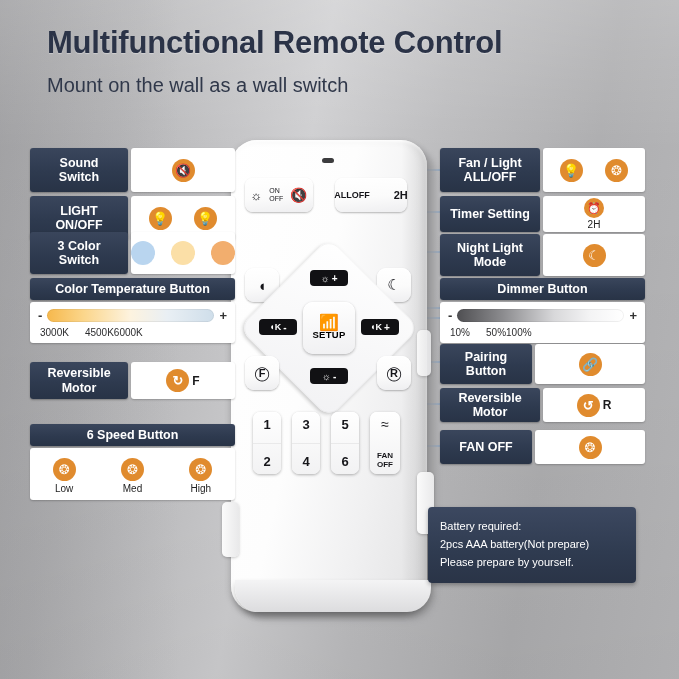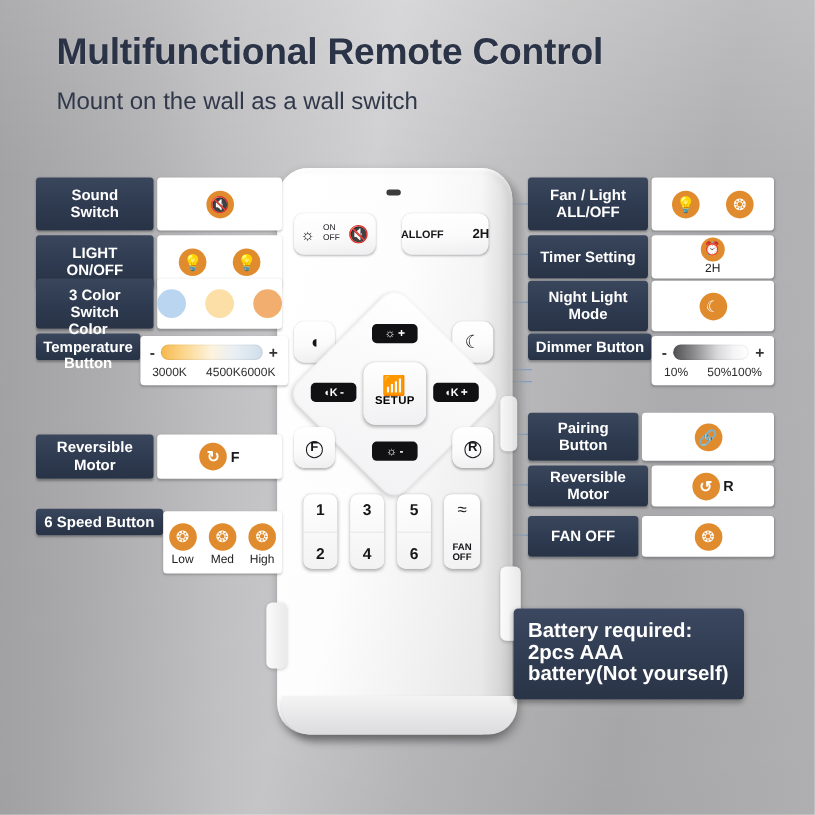--- a/index.html
+++ b/index.html
@@ -131,21 +131,21 @@
     color:#fff; font-size:12.5px; font-weight:bold; line-height:14.5px;
     display:flex; align-items:center; justify-content:center; text-align:center;
     border-radius:3px; padding:4px 6px;
     box-shadow:0 1px 2px rgba(0,0,0,.3);
   }
   .valuebox{
     background:#fff; border-radius:3px;
     display:flex; align-items:center; justify-content:center;
     box-shadow:0 1px 2px rgba(0,0,0,.22);
   }
-  .panel.stacked{ flex-direction:row; }
+  .panel.stacked{ flex-direction:column; }
   .panel.stacked .tag{ width:100%; }
   .panel.stacked .valuebox{ width:100%; flex-direction:column; }
 
   .oicon{
     width:23px; height:23px; border-radius:50%;
     background:#e08b2e;
     display:inline-flex; align-items:center; justify-content:center;
     color:#fff; font-size:13px; line-height:1;
   }
   .oicon.sm{ width:20px; height:20px; font-size:11px; }
@@ -166,24 +166,24 @@
   .bar.dim{
     background:linear-gradient(90deg,#4f4f52 0%, #8d8d90 28%, #d8d8da 58%, #f4f4f5 80%, #ffffff 100%);
   }
   .ticks{
     width:100%; display:flex; 
     padding:1px 10px 5px; font-size:10px; color:#2c2c2e;
   }
   .ticks span:nth-child(2){ margin-left:16px; }
 
   .battery{
-    position:absolute; left:428px; top:507px; width:192px; height:76px;
+    position:absolute; left:428px; top:507px; width:208px; height:76px;
     background:linear-gradient(180deg,#3c4860 0%, #2f3b50 60%, #2a3447 100%);
     border-radius:4px; color:#fff;
-    font-size:17px; font-weight:bold; line-height:18px;
+    font-size:11px; font-weight:normal; line-height:18px;
     padding:10px 12px;
     box-shadow:0 2px 4px rgba(0,0,0,.3);
   }
   .speed-icons{ display:flex; width:100%; justify-content:space-around; padding:5px 0 2px;}
   .speed-col{ display:flex; flex-direction:column; align-items:center; gap:2px;}
   .speed-col .cap{ font-size:10px; color:#222; }
   .row-icons{ display:flex; align-items:center; justify-content:center; gap:22px; width:100%; }
   .with-letter{ display:flex; align-items:center; gap:3px; font-size:12px; color:#1b1b1d; font-weight:bold;}
   .sub2h{ font-size:10px; color:#222; margin-top:1px; }
 </style>
@@ -457,14 +457,15 @@
 
 <div class="panel" style="left:440px; top:430px; width:205px; height:34px;">
   <div class="tag" style="width:92px;">FAN OFF</div>
   <div class="valuebox" style="flex:1; margin-left:3px;">
     <span class="oicon">❂</span>
   </div>
 </div>
 
 <div class="battery">
   <div>Battery required:</div>
-  <div>2pcs AAA battery(Not yourself)</div>
+  <div>2pcs AAA battery(Not prepare)</div>
+  <div>Please prepare by yourself.</div>
 </div>
 
 </body></html>

